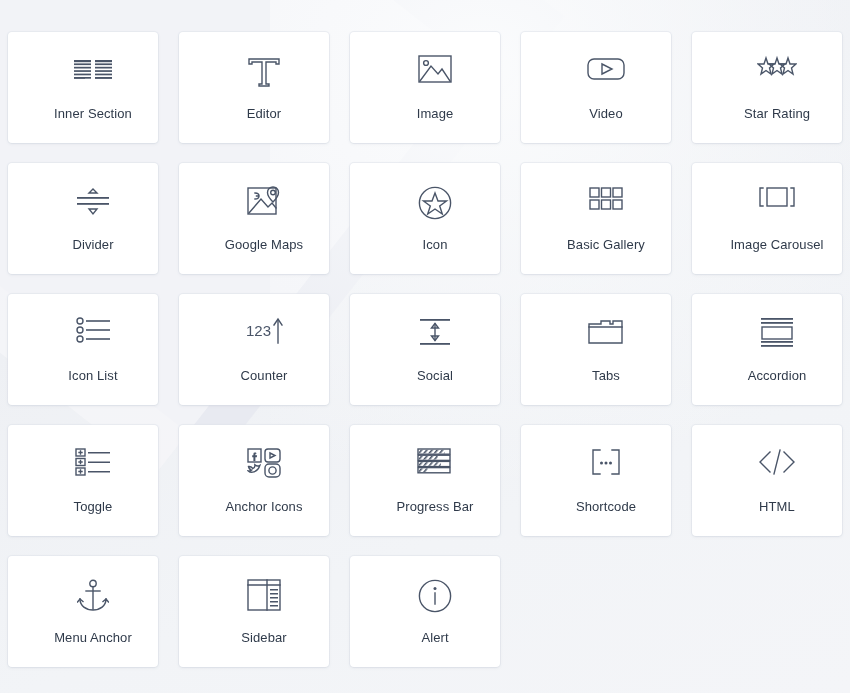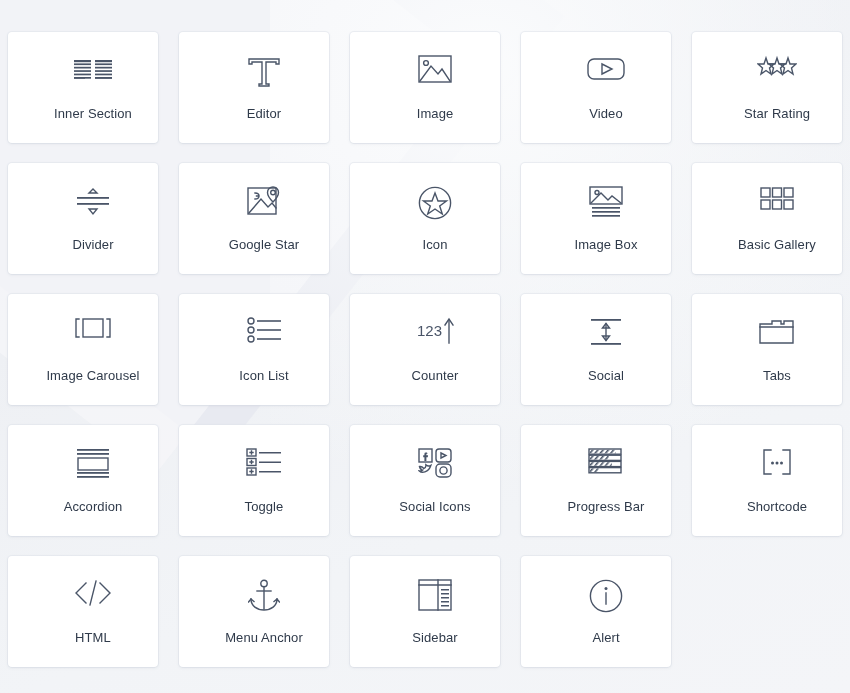--- a/index.html
+++ b/index.html
@@ -139,43 +139,30 @@
     <div class="card">
       <div class="icon-wrap">
         <svg width="34" height="30" viewBox="0 0 34 30">
       <rect x="1" y="2" width="28" height="26" stroke="#4a5568" fill="none" stroke-width="1.4" stroke-linecap="square" stroke-linejoin="miter"></rect>
       <path d="M8 7 q4 0 4 3 q0 3 -4 3 M12 10 h-2.5" stroke="#4a5568" fill="none" stroke-width="1.4" stroke-linecap="square" stroke-linejoin="miter"></path>
       <path d="M2 27 L14 13 L21 21 L25 17 L29 22" stroke="#4a5568" fill="none" stroke-width="1.4" stroke-linecap="square" stroke-linejoin="miter"></path>
       <path d="M26 1 a5.5 5.5 0 0 1 5.5 5.5 c0 4 -5.5 9.5 -5.5 9.5 s-5.5 -5.5 -5.5 -9.5 A5.5 5.5 0 0 1 26 1 Z" stroke="#4a5568" fill="none" stroke-width="1.4" stroke-linecap="square" stroke-linejoin="miter"></path>
       <circle cx="26" cy="6.5" r="2.3" stroke="#4a5568" fill="none" stroke-width="1.4" stroke-linecap="square" stroke-linejoin="miter"></circle>
     </svg>
       </div>
-      <div class="label">Google Star</div>
+      <div class="label">Google Maps</div>
     </div>
     <div class="card">
       <div class="icon-wrap">
         <svg width="34" height="34" viewBox="0 0 34 34">
       <circle cx="17" cy="17" r="15.6" stroke="#4a5568" fill="none" stroke-width="1.4" stroke-linecap="square" stroke-linejoin="miter"></circle>
       <path d="M17 7 L20 15 L28.5 15 L21.7 20 L24.3 28 L17 23 L9.7 28 L12.3 20 L5.5 15 L14 15 Z" stroke="#4a5568" fill="none" stroke-width="1.4" stroke-linecap="square" stroke-linejoin="miter"></path>
     </svg>
       </div>
       <div class="label">Icon</div>
-    </div>
-    <div class="card">
-      <div class="icon-wrap">
-        <svg width="34" height="32" viewBox="0 0 34 32">
-      <rect x="1" y="1" width="32" height="17" stroke="#4a5568" fill="none" stroke-width="1.4" stroke-linecap="square" stroke-linejoin="miter"></rect>
-      <circle cx="8" cy="6.5" r="2" stroke="#4a5568" fill="none" stroke-width="1.4" stroke-linecap="square" stroke-linejoin="miter"></circle>
-      <path d="M2 17 L12 7 L19 14 L23 10 L32 17" stroke="#4a5568" fill="none" stroke-width="1.4" stroke-linecap="square" stroke-linejoin="miter"></path>
-      <rect x="3" y="21" width="28" height="1.7" fill="#4a5568"></rect>
-      <rect x="3" y="25" width="28" height="1.7" fill="#4a5568"></rect>
-      <rect x="3" y="29" width="28" height="1.7" fill="#4a5568"></rect>
-    </svg>
-      </div>
-      <div class="label">Image Box</div>
     </div>
     <div class="card">
       <div class="icon-wrap">
         <svg width="34" height="26" viewBox="0 0 34 26">
       <rect x="1" y="2" width="9" height="9" stroke="#4a5568" fill="none" stroke-width="1.4" stroke-linecap="square" stroke-linejoin="miter"></rect>
           <rect x="12.5" y="2" width="9" height="9" stroke="#4a5568" fill="none" stroke-width="1.4" stroke-linecap="square" stroke-linejoin="miter"></rect>
           <rect x="24" y="2" width="9" height="9" stroke="#4a5568" fill="none" stroke-width="1.4" stroke-linecap="square" stroke-linejoin="miter"></rect>
       <rect x="1" y="14" width="9" height="9" stroke="#4a5568" fill="none" stroke-width="1.4" stroke-linecap="square" stroke-linejoin="miter"></rect>
           <rect x="12.5" y="14" width="9" height="9" stroke="#4a5568" fill="none" stroke-width="1.4" stroke-linecap="square" stroke-linejoin="miter"></rect>
           <rect x="24" y="14" width="9" height="9" stroke="#4a5568" fill="none" stroke-width="1.4" stroke-linecap="square" stroke-linejoin="miter"></rect>
@@ -270,21 +257,21 @@
         <svg width="34" height="30" viewBox="0 0 34 30">
       <rect x="1" y="1" width="13" height="13" stroke="#4a5568" fill="none" stroke-width="1.4" stroke-linecap="square" stroke-linejoin="miter"></rect>
       <path d="M9 4.5 H7.8 a1.4 1.4 0 0 0 -1.4 1.4 V7.2 H5.2 v2 h1.2 V13 h2 V9.2 h1.4 l.3 -2 H8.4 V6.3 c0 -.3 .2 -.5 .6 -.5 H9.6 Z" fill="#4a5568"></path>
       <rect x="18" y="1" width="15" height="13" rx="3" stroke="#4a5568" fill="none" stroke-width="1.4" stroke-linecap="square" stroke-linejoin="miter"></rect>
       <path d="M23 5 L28 7.5 L23 10 Z" stroke="#4a5568" fill="none" stroke-width="1.4" stroke-linecap="square" stroke-linejoin="miter"></path>
       <path d="M1.5 18.5 c2 -.4 3.2 .6 4.4 2 c1.4 -.8 2.2 -2.2 2 -3.6 c1.6 1.2 3.4 1.4 5 .4 c-.8 2.8 -3 5.6 -6 6.6 c-2.4 .8 -4.4 .2 -5.6 -1 c1.4 .2 2.4 -.2 3.2 -.8 c-1.6 -.4 -2.6 -1.6 -3 -3.6 Z" stroke="#4a5568" fill="none" stroke-width="1.4" stroke-linecap="square" stroke-linejoin="miter"></path>
       <rect x="18" y="16" width="15" height="13" rx="4" stroke="#4a5568" fill="none" stroke-width="1.4" stroke-linecap="square" stroke-linejoin="miter"></rect>
       <circle cx="25.5" cy="22.5" r="3.6" stroke="#4a5568" fill="none" stroke-width="1.4" stroke-linecap="square" stroke-linejoin="miter"></circle>
     </svg>
       </div>
-      <div class="label">Social Icons</div>
+      <div class="label">Anchor Icons</div>
     </div>
     <div class="card">
       <div class="icon-wrap">
         <svg width="36" height="27" viewBox="0 0 36 27">
           <defs>
             <pattern id="hp" width="4" height="4" patternUnits="userSpaceOnUse" patternTransform="rotate(40)">
               <rect x="0" y="0" width="1.6" height="4" fill="#4a5568"></rect>
             </pattern>
           </defs>
           <rect x="1" y="1" width="32" height="5.2" stroke="#4a5568" fill="none" stroke-width="1.4" stroke-linecap="square" stroke-linejoin="miter"></rect>

